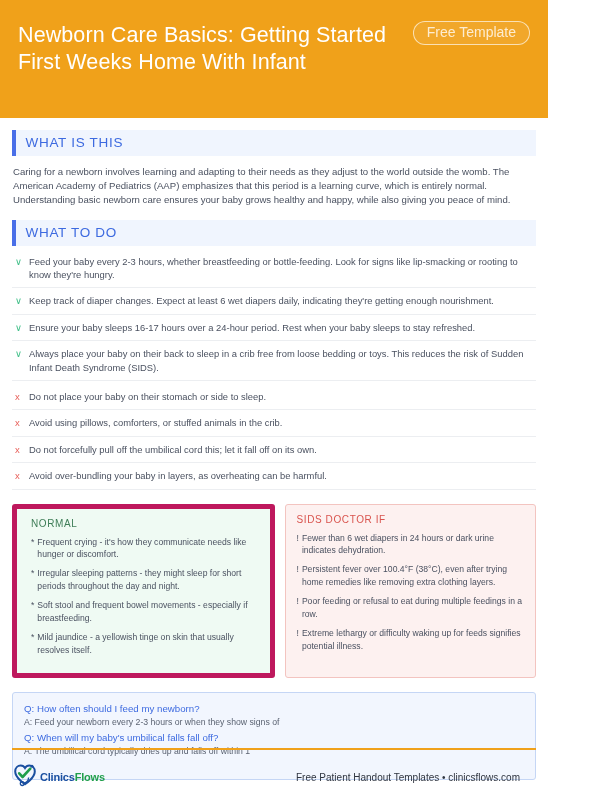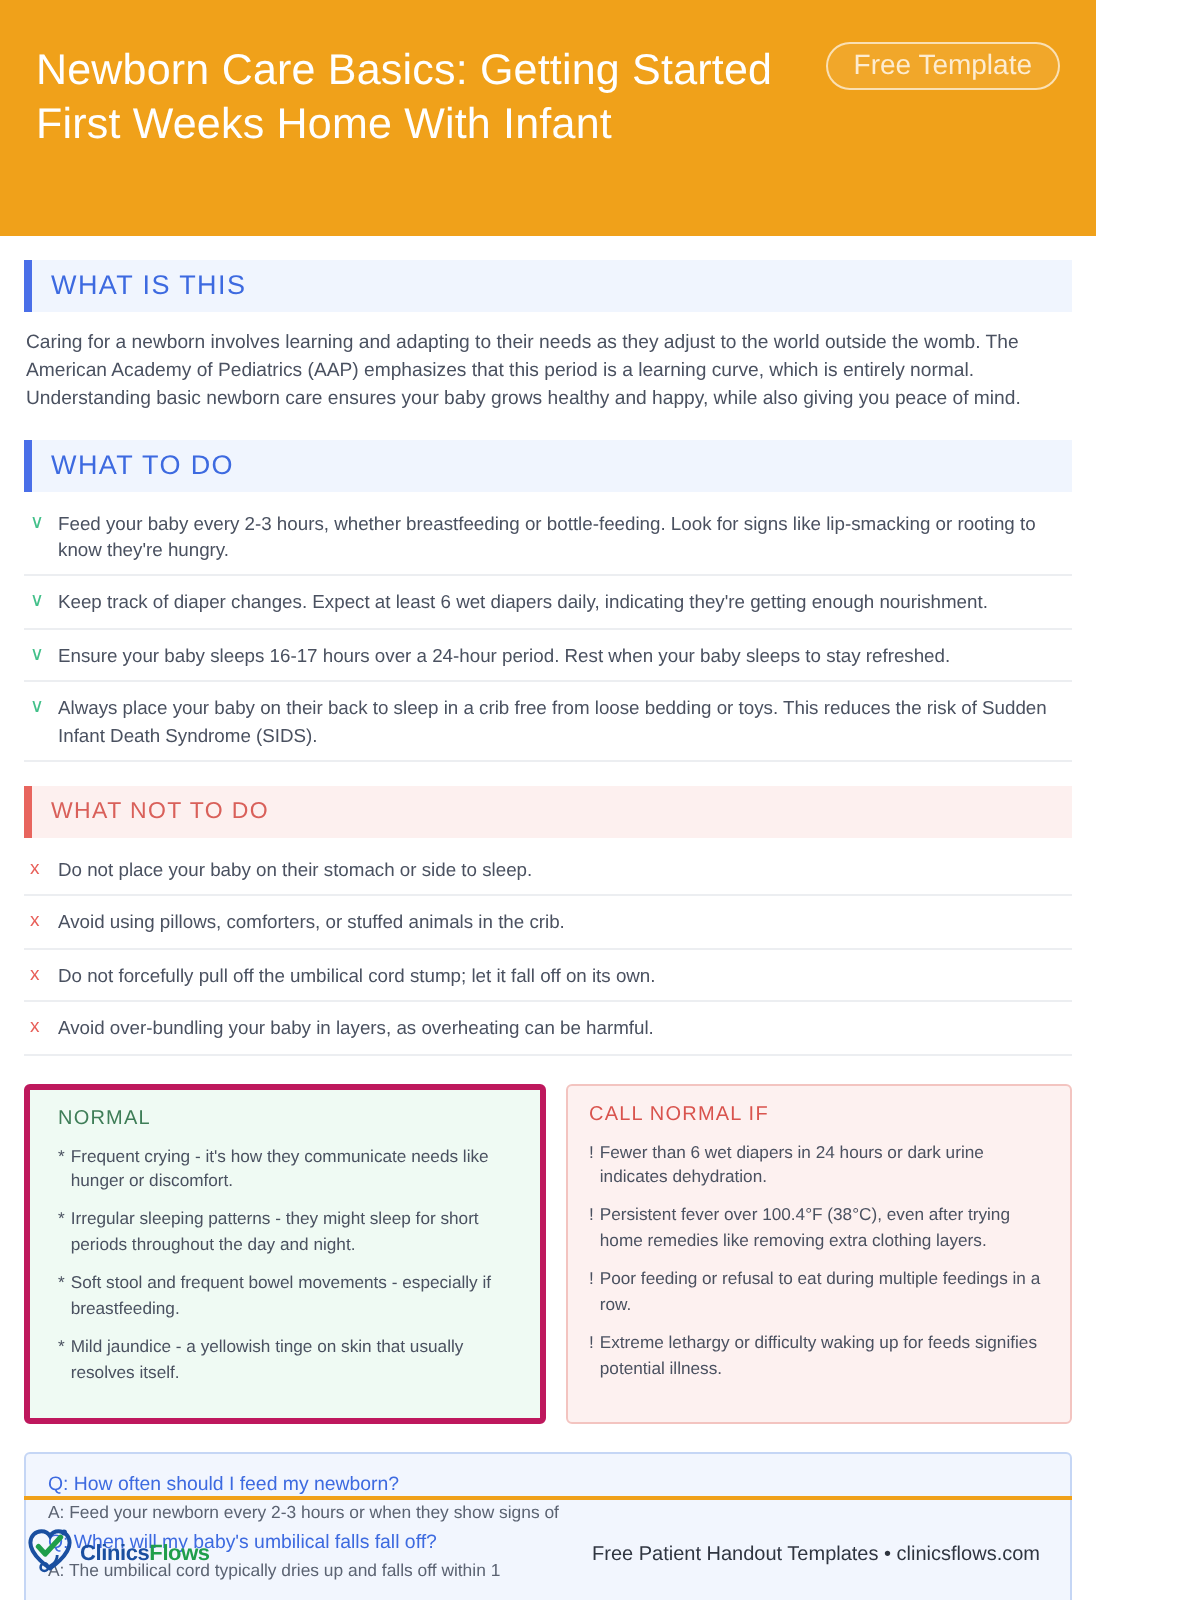--- a/index.html
+++ b/index.html
@@ -117,21 +117,21 @@
   }
   .box {
     flex: 1 1 0;
     box-sizing: border-box;
     border-radius: 3px;
     padding: 9px 11px 10px 11px;
     min-height: 152px;
   }
   .box.normal {
     background: #effaf3;
-    border: 3px solid #be185d;
+    border: 5px solid #be185d;
     padding-left: 14px;
   }
   .box.doctor {
     background: #fdf1f0;
     border: 1px solid #f3c4c0;
   }
   .box-title {
     font-size: 10px;
     letter-spacing: 0.6px;
     margin-bottom: 7px;
@@ -251,36 +251,32 @@
       <div class="list-item do">
         <div class="mark">∨</div>
         <div class="txt">Ensure your baby sleeps 16-17 hours over a 24-hour period. Rest when your baby sleeps to stay refreshed.</div>
       </div>
       <div class="list-item do">
         <div class="mark">∨</div>
         <div class="txt">Always place your baby on their back to sleep in a crib free from loose bedding or toys. This reduces the risk of Sudden Infant Death Syndrome (SIDS).</div>
       </div>
     </div>
 
-    <div class="sec-head red">
-      <div class="bar"></div>
-      <div class="label">WHAT NOT TO DO</div>
-    </div>
     <div class="list">
       <div class="list-item dont">
         <div class="mark">x</div>
         <div class="txt">Do not place your baby on their stomach or side to sleep.</div>
       </div>
       <div class="list-item dont">
         <div class="mark">x</div>
         <div class="txt">Avoid using pillows, comforters, or stuffed animals in the crib.</div>
       </div>
       <div class="list-item dont">
         <div class="mark">x</div>
-        <div class="txt">Do not forcefully pull off the umbilical cord stump; let it fall off on its own.</div>
+        <div class="txt">Do not forcefully pull off the umbilical cord this; let it fall off on its own.</div>
       </div>
       <div class="list-item dont">
         <div class="mark">x</div>
         <div class="txt">Avoid over-bundling your baby in layers, as overheating can be harmful.</div>
       </div>
     </div>
 
     <div class="boxes">
 
       <div class="box normal">
@@ -297,21 +293,21 @@
           <span class="bmark">*</span>
           <span>Soft stool and frequent bowel movements - especially if breastfeeding.</span>
         </div>
         <div class="box-item">
           <span class="bmark">*</span>
           <span>Mild jaundice - a yellowish tinge on skin that usually resolves itself.</span>
         </div>
       </div>
 
       <div class="box doctor">
-        <div class="box-title">CALL NORMAL IF</div>
+        <div class="box-title">SIDS DOCTOR IF</div>
         <div class="box-item">
           <span class="bmark">!</span>
           <span>Fewer than 6 wet diapers in 24 hours or dark urine indicates dehydration.</span>
         </div>
         <div class="box-item">
           <span class="bmark">!</span>
           <span>Persistent fever over 100.4°F (38°C), even after trying home remedies like removing extra clothing layers.</span>
         </div>
         <div class="box-item">
           <span class="bmark">!</span>

